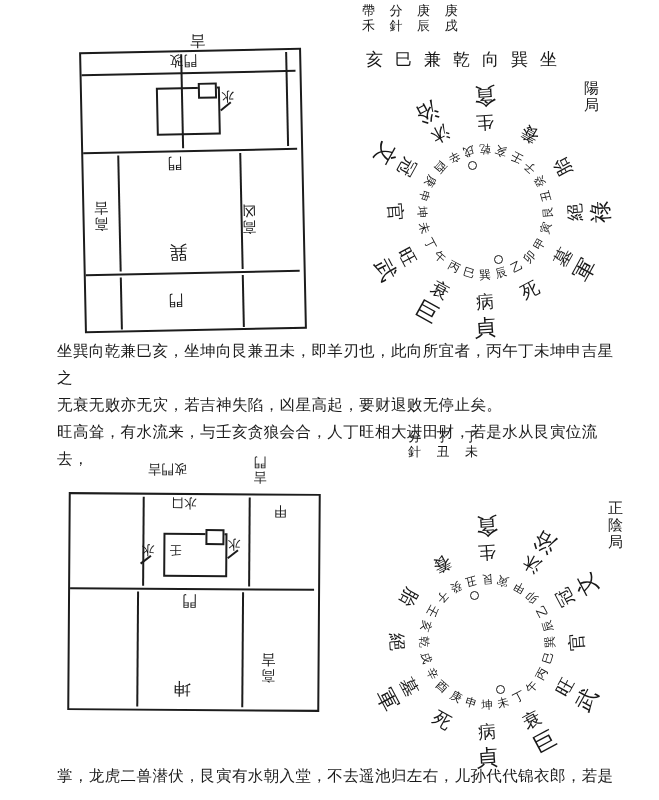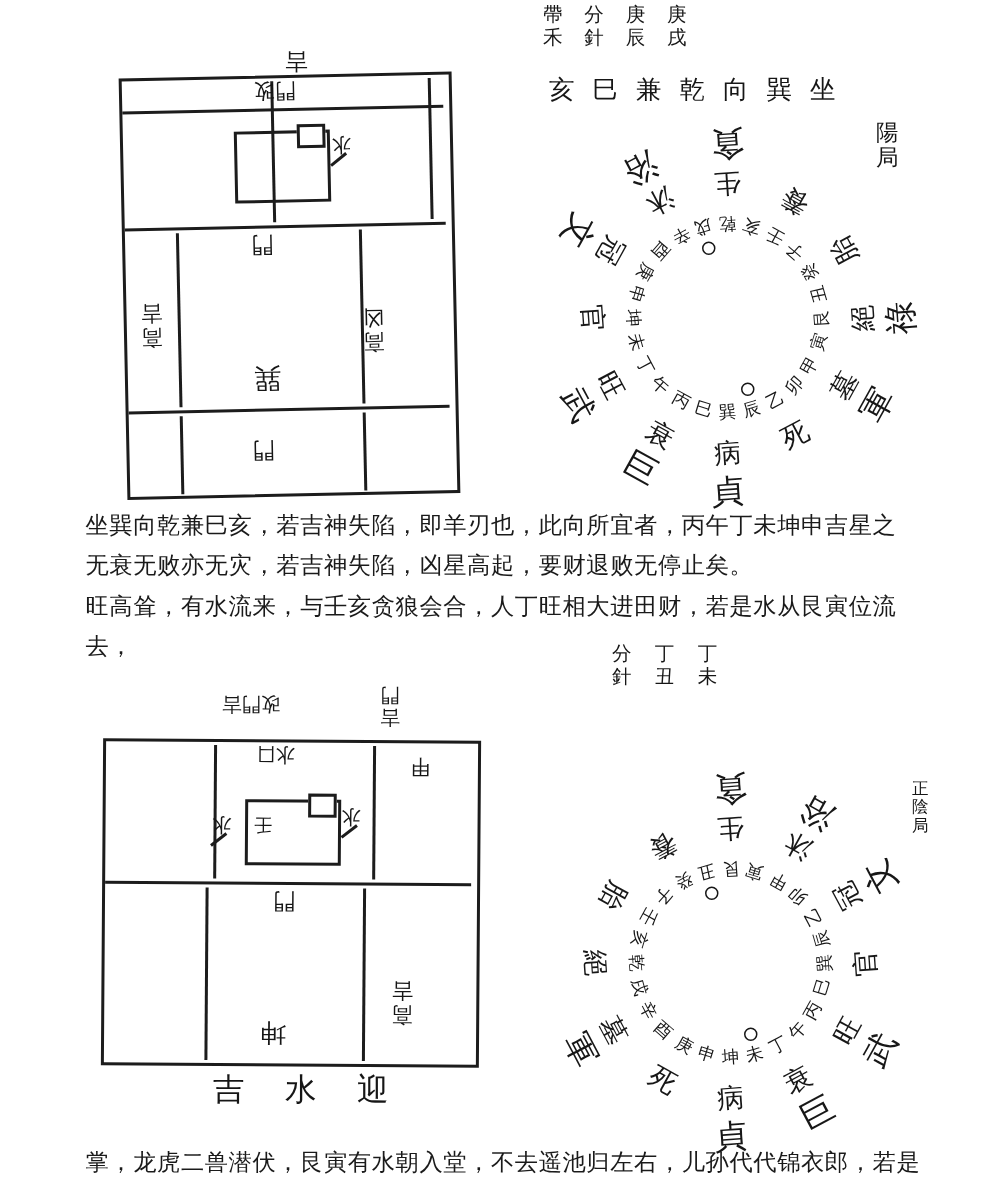--- a/index.html
+++ b/index.html
@@ -109,21 +109,21 @@
       <span class="ringch" style="left: 165px; top: 251px; font-size: 22px; transform: translate(-50%, -50%) rotate(356deg);">貞</span>
       <span class="ringch" style="left: 107px; top: 235.459px; font-size: 22px; transform: translate(-50%, -50%) rotate(389deg);">巨</span>
       <span class="ringch" style="left: 64.5411px; top: 193px; font-size: 22px; transform: translate(-50%, -50%) rotate(422deg);">武</span>
       <span class="ringch" style="left: 64.5411px; top: 77px; font-size: 22px; transform: translate(-50%, -50%) rotate(479deg);">文</span>
       <span class="ringch" style="left: 107px; top: 34.5411px; font-size: 22px; transform: translate(-50%, -50%) rotate(512deg);">浴</span>
       <div class="mark" style="left: 148.318px; top: 83.6696px;"></div>
       <div class="mark" style="left: 173.682px; top: 178.33px;"></div>
     </div>
 
   <div class="para" style="top:337px;">
-    <div>坐巽向乾兼巳亥，若吉神失陷，即羊刃也，此向所宜者，丙午丁未坤申吉星之</div>
+    <div>坐巽向乾兼巳亥，坐坤向艮兼丑未，即羊刃也，此向所宜者，丙午丁未坤申吉星之</div>
     <div>无衰无败亦无灾，若吉神失陷，凶星高起，要财退败无停止矣。</div>
     <div>旺高耸，有水流来，与壬亥贪狼会合，人丁旺相大进田财，若是水从艮寅位流去，</div>
   </div>
 
 
   <span class="abs hand flip" style="left:148px;top:460px;font-size:13px;">改門吉</span>
   <span class="abs hand flip vtext smalltxt" style="left:252px;top:455px;">吉門</span>
 
   <div class="plan" style="left:68px;top:493px;width:252px;height:218px;transform:rotate(.4deg);">
     <div class="box" style="left:0;top:0;right:0;bottom:0;"></div>
@@ -142,28 +142,27 @@
     <span class="abs hand flip" style="left:73px;top:48px;font-size:13px;">水</span>
     <div class="slash" style="left:71px;top:66px;transform:rotate(-38deg);"></div>
     <span class="abs hand flip" style="left:159px;top:42px;font-size:13px;">水</span>
     <div class="slash" style="left:158px;top:60px;transform:rotate(-38deg);"></div>
 
     <span class="abs hand flip" style="left:114px;top:98px;font-size:15px;">門</span>
     <span class="abs hand flip" style="left:106px;top:184px;font-size:17px;">坤</span>
     <span class="abs hand flip vtext" style="left:192px;top:158px;font-size:14px;">高吉</span>
   </div>
 
-  <div class="abs hand" style="left:142px;top:712px;font-size:21px;letter-spacing:27px;white-space:nowrap;">吉水迎</div>
 
   <div class="abs" style="left:408px;top:430px;display:flex;gap:14px;">
     <span class="hand vtext smalltxt">分針</span>
     <span class="hand vtext smalltxt">丁丑</span>
     <span class="hand vtext smalltxt">丁未</span>
   </div>
-  <span class="abs hand vtext" style="left:608px;top:520px;font-size:11px;">正陰局</span>
+  <span class="abs hand vtext" style="left:608px;top:500px;font-size:15px;">正陰局</span>
 
   <div class="abs" style="left:322px;top:507px;width:330px;height:270px;">
       <span class="ringch" style="left: 165px; top: 72px; font-size: 11.5px; transform: translate(-50%, -50%) rotate(176deg);">艮</span>
       <span class="ringch" style="left: 181.306px; top: 74.1467px; font-size: 11.5px; transform: translate(-50%, -50%) rotate(197deg);">寅</span>
       <span class="ringch" style="left: 196.5px; top: 80.4404px; font-size: 11.5px; transform: translate(-50%, -50%) rotate(209deg);">甲</span>
       <span class="ringch" style="left: 209.548px; top: 90.4523px; font-size: 11.5px; transform: translate(-50%, -50%) rotate(221deg);">卯</span>
       <span class="ringch" style="left: 219.56px; top: 103.5px; font-size: 11.5px; transform: translate(-50%, -50%) rotate(242deg);">乙</span>
       <span class="ringch" style="left: 225.853px; top: 118.694px; font-size: 11.5px; transform: translate(-50%, -50%) rotate(254deg);">辰</span>
       <span class="ringch" style="left: 228px; top: 135px; font-size: 11.5px; transform: translate(-50%, -50%) rotate(266deg);">巽</span>
       <span class="ringch" style="left: 225.853px; top: 151.306px; font-size: 11.5px; transform: translate(-50%, -50%) rotate(287deg);">巳</span>

